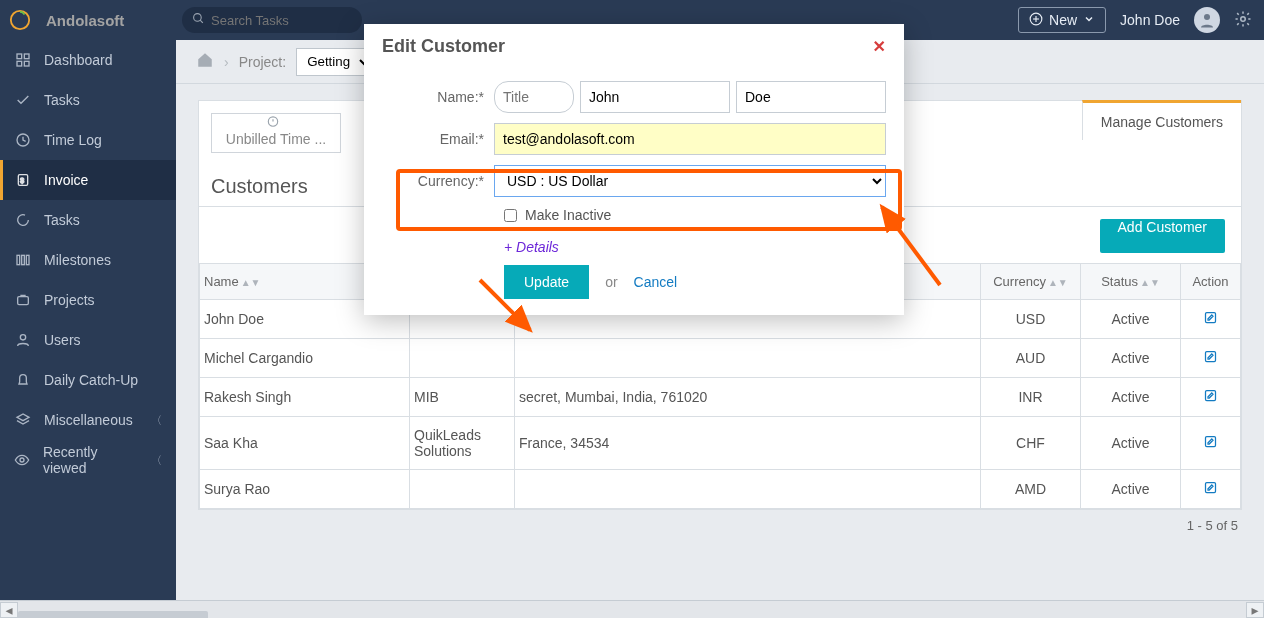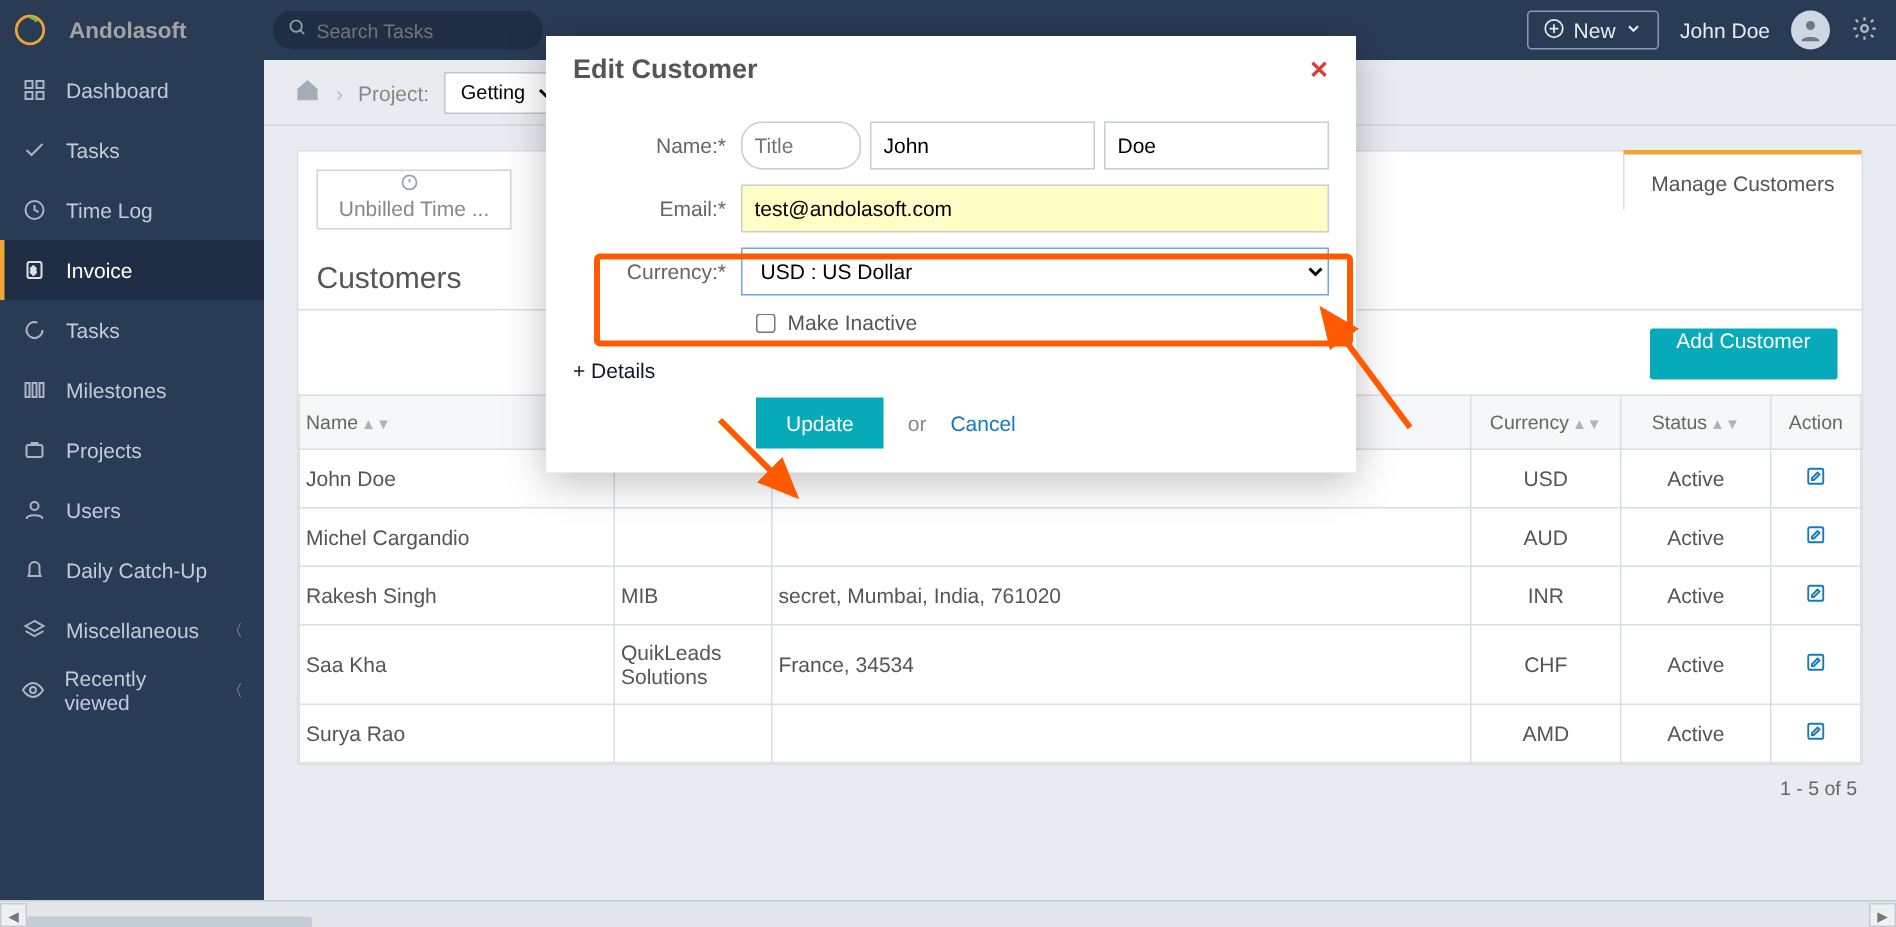--- a/index.html
+++ b/index.html
@@ -58,21 +58,21 @@
 .modal-close { margin-left:auto; color:#d63d3d; font-weight:bold; cursor:pointer; font-size:16px; }
 .modal-body { padding:8px 18px 16px; }
 .form-row { display:flex; align-items:center; margin:10px 0; }
 .form-row label { width:112px; text-align:right; padding-right:10px; color:#666; }
 .form-row .fields { flex:1; display:flex; gap:6px; }
 .form-row input[type=text] { height:32px; border:1px solid #c6cdd4; padding:0 8px; width:100%; font-size:14px; }
 .form-row input.title { width:80px;border-radius:14px; }
 .form-row input.email { background:#fffec6; }
 .form-row select { height:32px; border:1px solid #6aa7ef; padding:0 8px; width:100%; font-size:14px; background:#fff; }
 .chk-row { margin-left:122px; display:flex; align-items:center; gap:8px; color:#555; margin-top:4px; }
-.details-link { color:#0f172a; margin-top:16px; cursor:pointer; }
+.details-link { margin-left:122px; color:#6d28d9; margin-top:16px; cursor:pointer;font-style:italic; }
 .actions { margin-left:122px; display:flex; align-items:center; gap:16px; margin-top:10px; }
 .btn-update { background:#06aab8; color:#fff; height:34px; padding:0 20px; border:none; cursor:pointer; font-size:14px; }
 .or { color:#888; }
 .cancel { color:#137bc2; cursor:pointer; }
 
 
 .anno-rect { position:absolute; left:396px; top:169px; width:506px; height:62px; border:4px solid #ff5a00; z-index:30; pointer-events:none; border-radius:4px;}
 .arrow-svg { position:absolute; z-index:31; pointer-events:none; }
 
 

